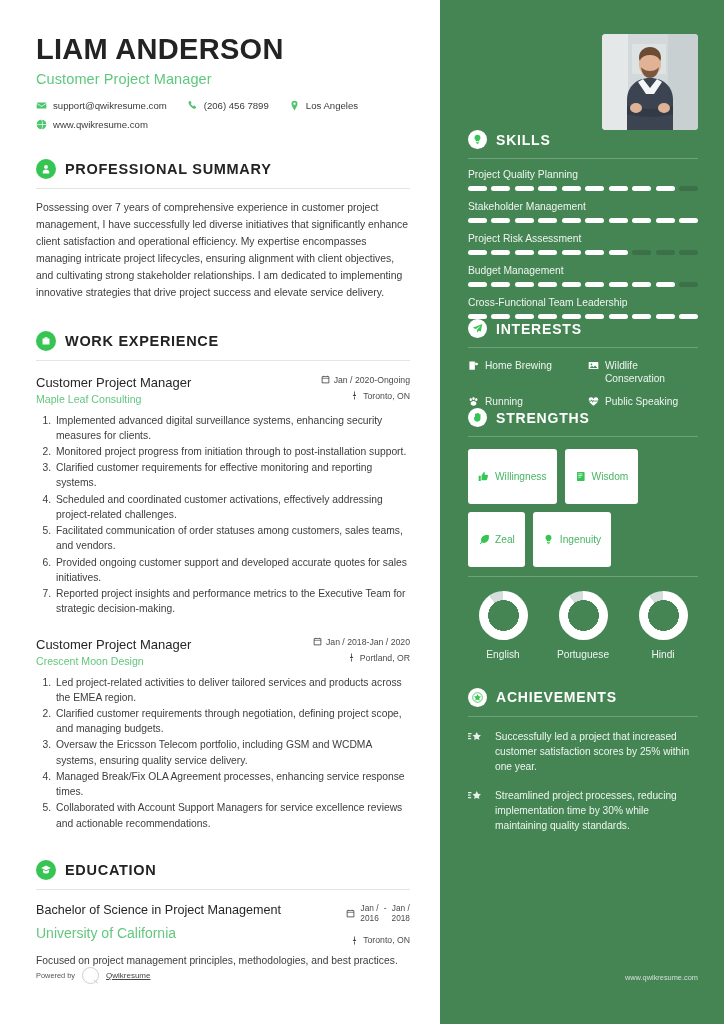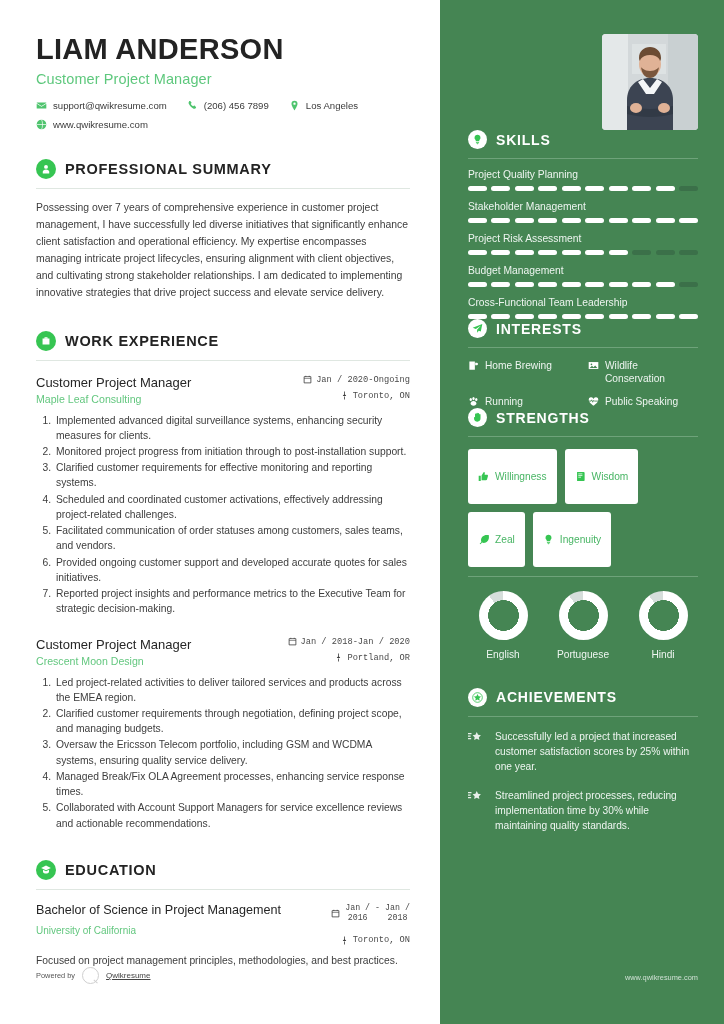--- a/index.html
+++ b/index.html
@@ -31,32 +31,32 @@
   .sec-ic svg { width:12px; height:12px; fill:#fff; display:block; }
   .sec-title { font-size:14.5px; font-weight:700; letter-spacing:.7px; color:#232323; }
   .sec-rule { height:1px; background:#dfe7e1; margin-top:9px; }
 
   .summary { font-size:10.4px; line-height:1.62; color:#3d3d3d; margin-top:11px; text-align:left; }
 
   .job { margin-top: 14px; }
   .job-top { display:flex; justify-content:space-between; align-items:flex-start; }
   .job-title { font-size:13px; color:#262626; font-weight:400; }
   .job-org { font-size:10.6px; color:#63c77f; margin-top:3px; }
-  .meta { text-align:right;font-family:Liberation Mono, monospace; }
+  .meta { text-align:right; }
   .meta-line { display:flex; align-items:center; justify-content:flex-end; gap:4px; font-size:8.7px; color:#4a4a4a; white-space:nowrap; }
   .meta-line + .meta-line { margin-top:6px; }
   .meta-ic { width:9px; height:9px; flex:none; }
   .meta-ic svg { width:9px; height:9px; fill:#3a3a3a; display:block; }
 
   ol.duties { margin:8px 0 0 0; padding-left: 18px; }
   ol.duties li { font-size:10.3px; line-height:1.48; color:#3d3d3d; margin-bottom:1px; padding-left:2px; }
 
   .edu { margin-top:13px; }
   .edu-deg { font-size:12.6px; color:#262626; max-width:250px; line-height:1.25; }
-  .edu-org { font-size:10px; color:#63c77f; margin-top:6px; }
+  .edu-org { font-size:14px; color:#63c77f; margin-top:6px; }
   .edu-dates { display:flex; align-items:center; gap:5px; justify-content:flex-end; }
   .edu-date { font-size:8.3px; color:#4a4a4a; line-height:1.22; text-align:center; }
   .edu-desc { font-size:10.3px; line-height:1.5; color:#3d3d3d; margin-top:8px; }
 
   .footer { position:absolute; left:36px; bottom:40px; display:flex; align-items:center; gap:7px; }
   .footer .pw { font-size:7.4px; color:#555; }
   .q-logo { width:17px; height:17px; border-radius:50%; border:1.4px solid #cfcfcf; position:relative; }
   .q-logo:after { content:""; position:absolute; width:5px; height:1.4px; background:#cfcfcf; right:0px; bottom:1px; transform:rotate(42deg); }
   .footer .brand { font-size:8px; color:#444; text-decoration:underline; }
 

